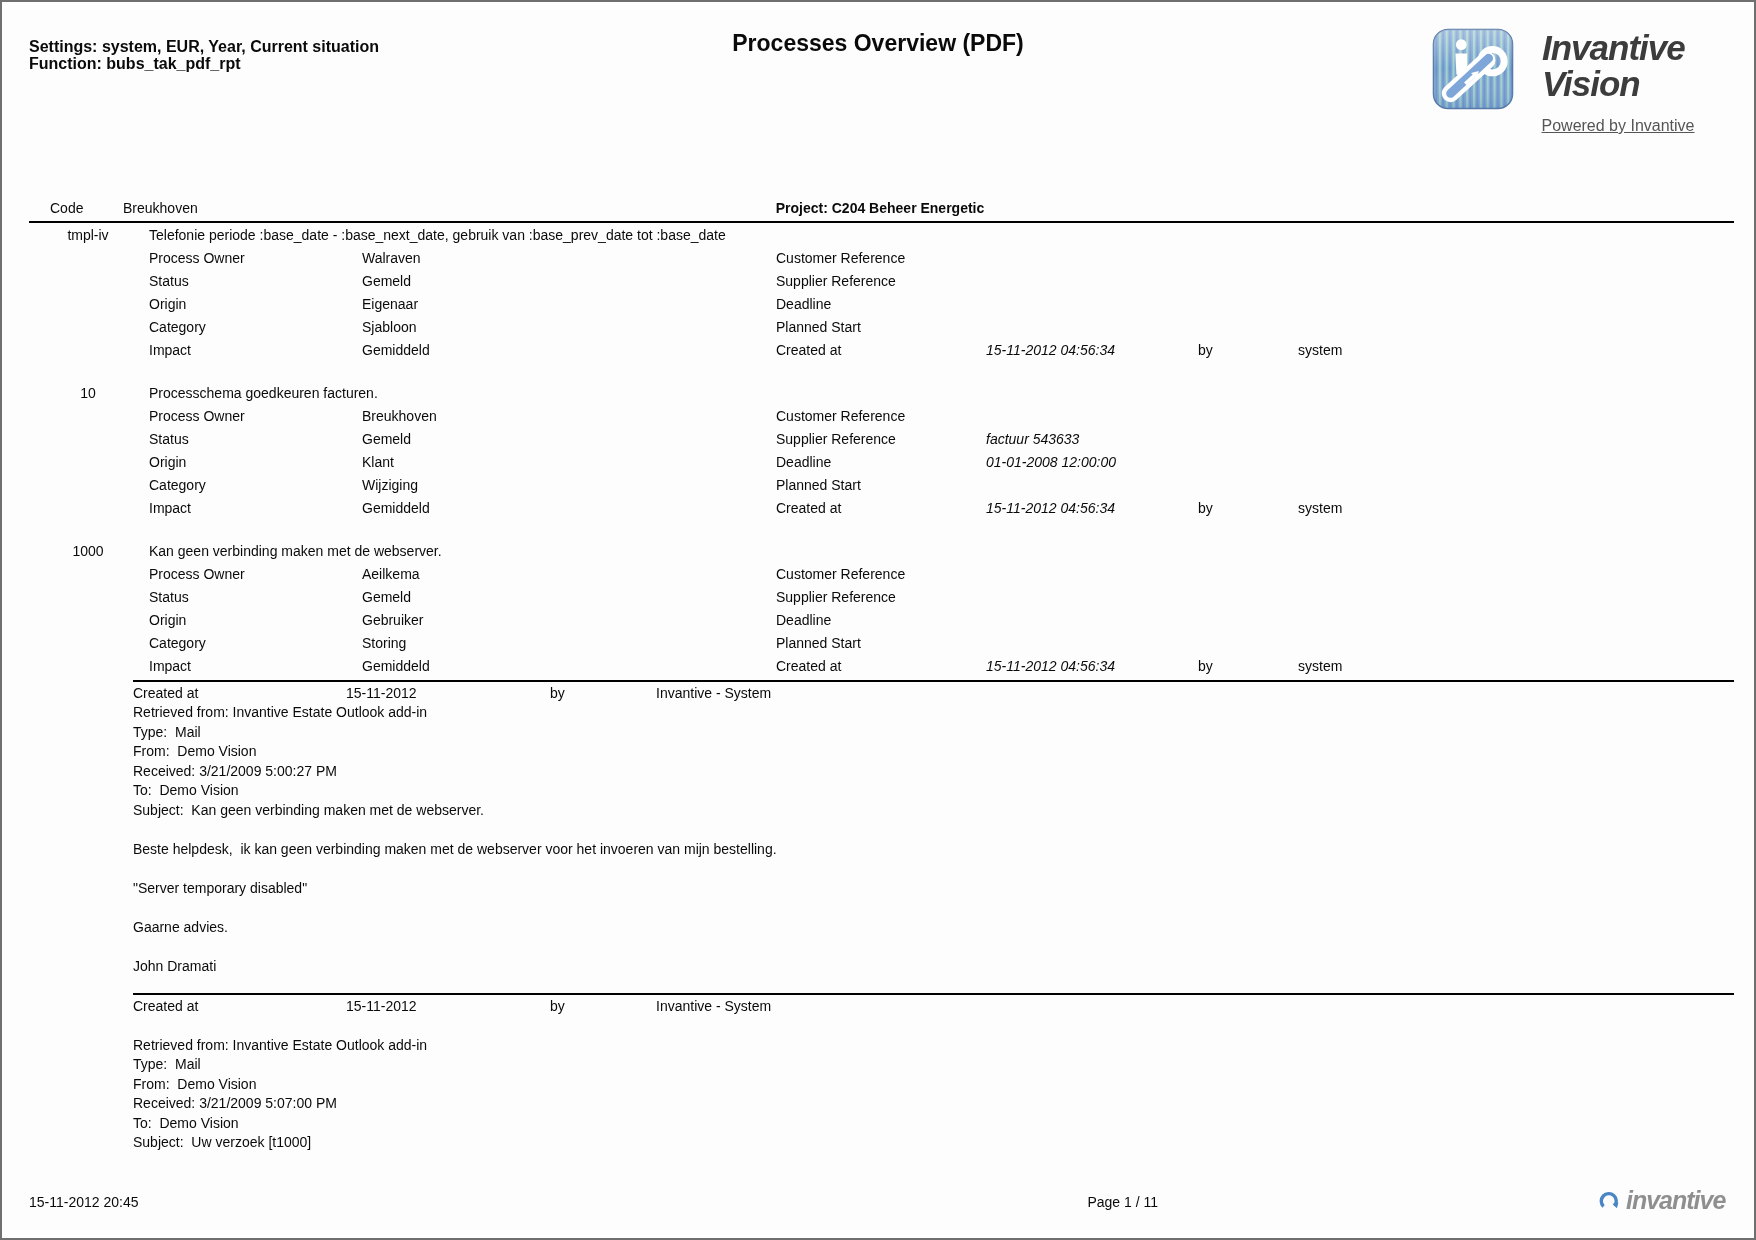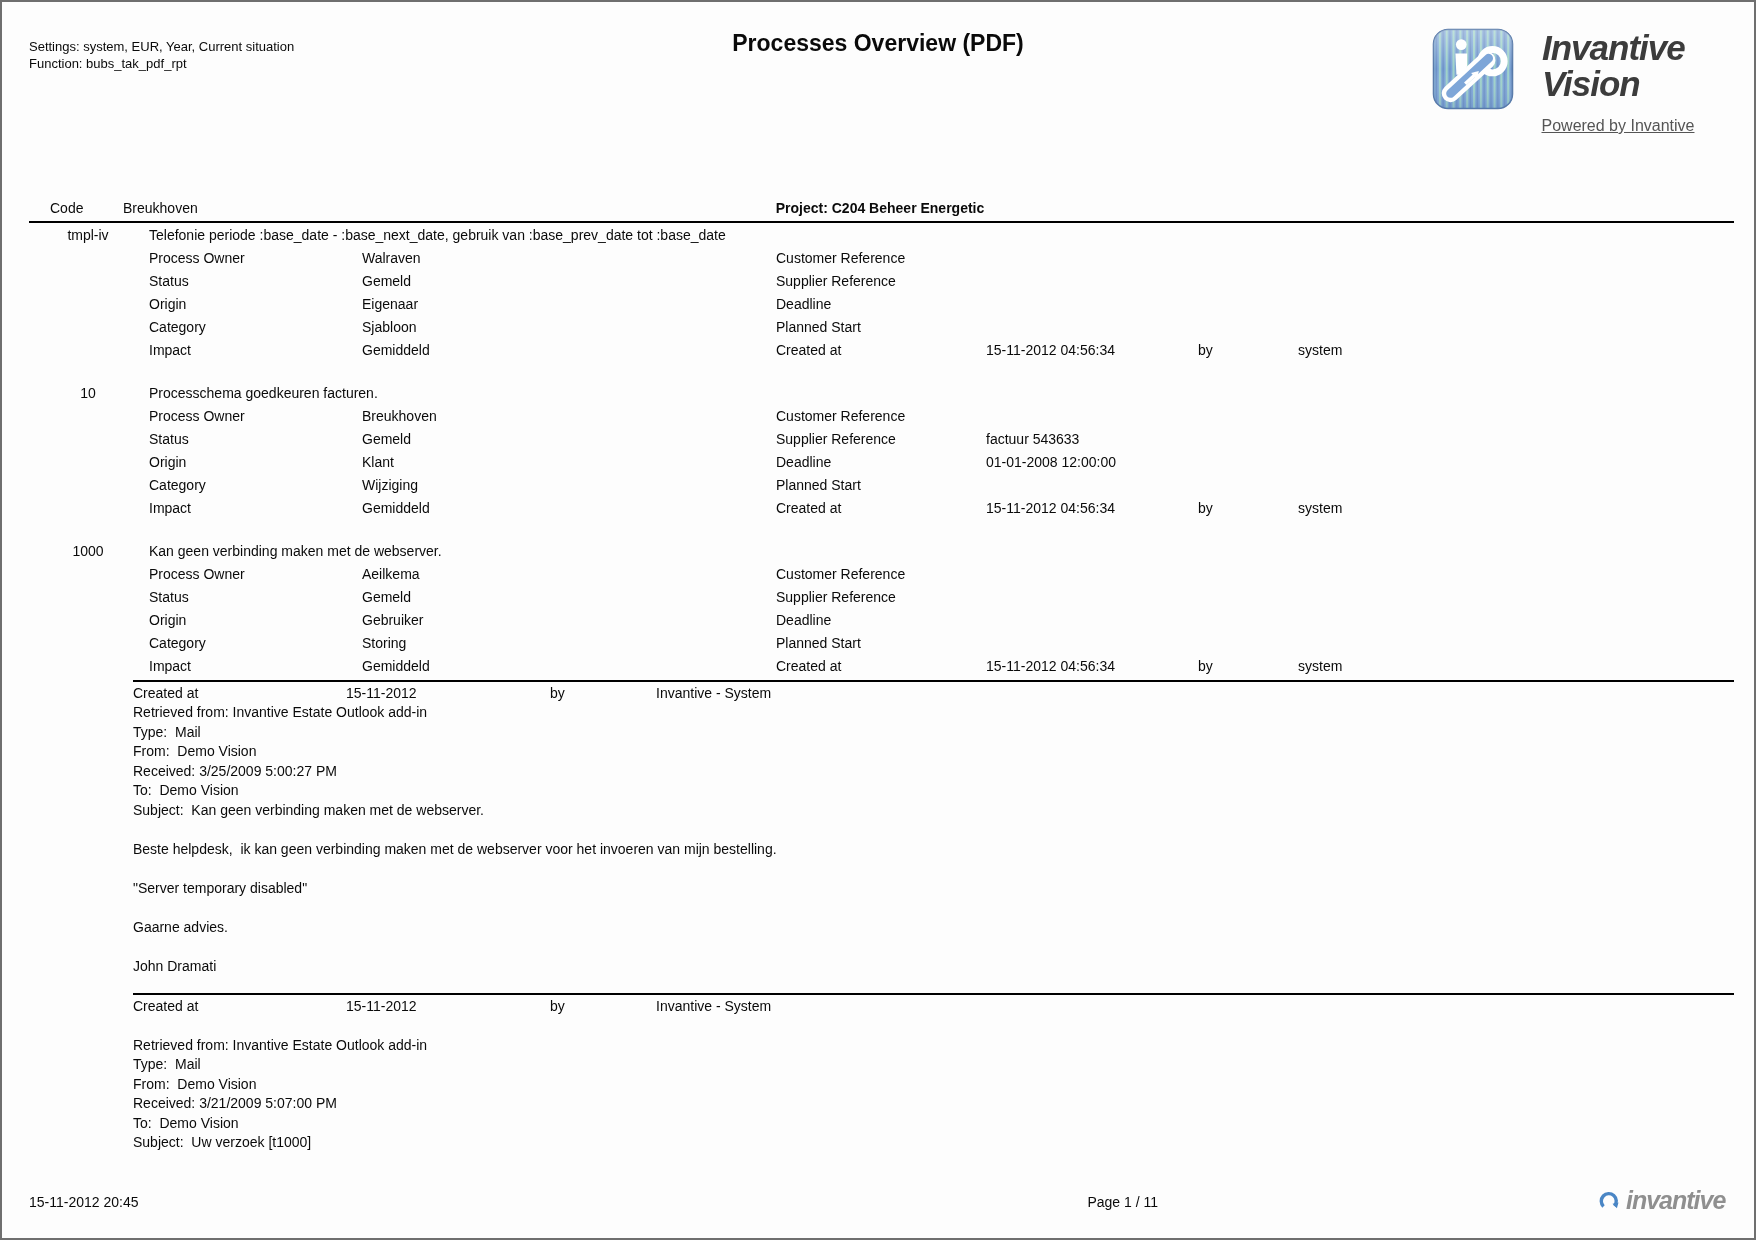--- a/index.html
+++ b/index.html
@@ -8,21 +8,21 @@
     width:1756px;height:1240px;
     background:#fdfdfd;
     border:2px solid #6f6f6f;
     box-sizing:border-box;
     font-family:"Liberation Sans", sans-serif;
     font-size:14px;color:#0a0a0a;
     overflow:hidden;
   }
   .abs{position:absolute;}
   
-  .settings{left:27px;top:36px;font-size:13px;line-height:17px;}
+  .settings{left:27px;top:36px;font-size:16px;line-height:17px;font-weight:bold;}
   .title{left:0;top:28px;width:100%;text-align:center;font-size:23px;font-weight:bold;}
   .logo-icon{left:1430px;top:26px;width:82px;height:82px;}
   .brand{left:1540px;top:28px;width:200px;font-size:35px;line-height:36px;font-weight:bold;font-style:italic;color:#3c3c3c;letter-spacing:-1px;}
   .powered{left:1516px;top:115px;width:200px;text-align:center;font-size:16px;color:#555;text-decoration:underline;cursor:pointer;}
   
   .thead{left:0;top:198px;width:100%;height:20px;}
   .th-code{position:absolute;left:48px;}
   .th-desc{position:absolute;left:121px;}
   .th-project{position:absolute;left:600px;width:556px;text-align:center;font-weight:bold;}
   .rule{height:2px;background:#000;}
@@ -30,21 +30,21 @@
   .rule-sep1{left:131px;top:678px;width:1601px;}
   .rule-sep2{left:131px;top:991px;width:1601px;}
   
   #entries{position:absolute;left:16px;top:222px;width:100%;}
   .entry{margin-bottom:20px;}
   .erow{position:relative;height:23px;line-height:23px;}
   .c-code{position:absolute;left:30px;width:80px;text-align:center;}
   .c-desc,.c-ll{position:absolute;left:131px;white-space:pre;}
   .c-lv{position:absolute;left:344px;}
   .c-rl{position:absolute;left:758px;}
-  .c-rv{position:absolute;left:968px;}
+  .c-rv{position:absolute;left:968px;font-style:italic;}
   .c-by{position:absolute;left:1180px;}
   .c-bv{position:absolute;left:1280px;}
   
   .note{position:absolute;left:0;width:100%;}
   .note-1{top:682px;}
   .note-2{top:995px;}
   .ncreated{position:relative;height:19px;line-height:19px;}
   .n-l{position:absolute;left:131px;}
   .n-d{position:absolute;left:344px;}
   .n-by{position:absolute;left:548px;}
@@ -217,21 +217,21 @@
   <div id="note-1" class="note note-1">
       <div class="ncreated">
         <span class="n-l">Created at</span>
         <span class="n-d">15-11-2012</span>
         <span class="n-by">by</span>
         <span class="n-n">Invantive - System</span>
       </div>
       <div class="nline">Retrieved from: Invantive Estate Outlook add-in</div>
       <div class="nline">Type:  Mail</div>
       <div class="nline">From:  Demo Vision</div>
-      <div class="nline">Received: 3/25/2009 5:00:27 PM</div>
+      <div class="nline">Received: 3/21/2009 5:00:27 PM</div>
       <div class="nline">To:  Demo Vision</div>
       <div class="nline">Subject:  Kan geen verbinding maken met de webserver.</div>
       <div class="nline"></div>
       <div class="nline">Beste helpdesk,  ik kan geen verbinding maken met de webserver voor het invoeren van mijn bestelling.</div>
       <div class="nline"></div>
       <div class="nline">"Server temporary disabled"</div>
       <div class="nline"></div>
       <div class="nline">Gaarne advies.</div>
       <div class="nline"></div>
       <div class="nline">John Dramati</div>

